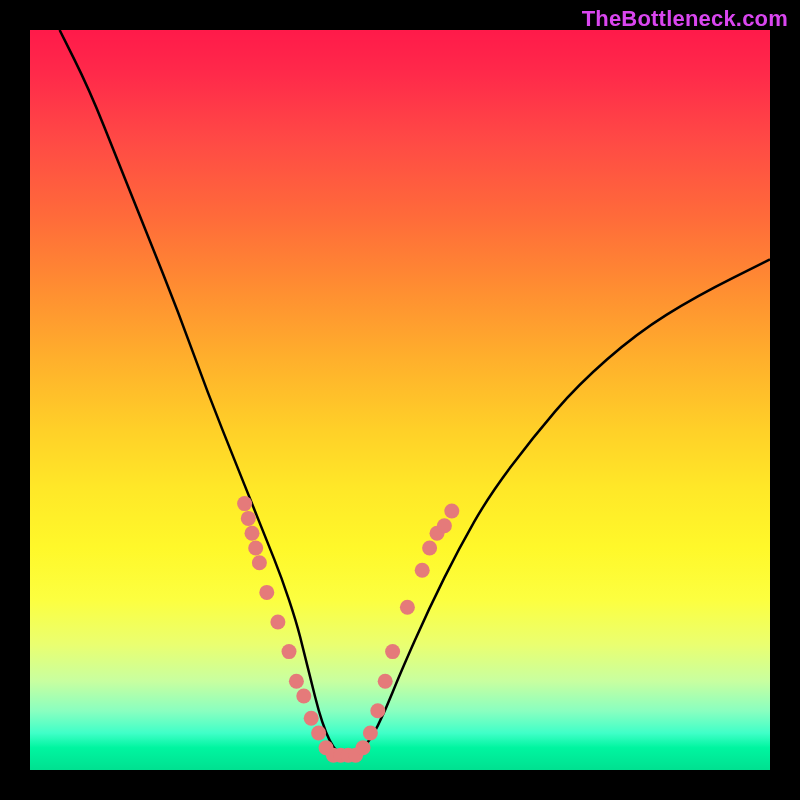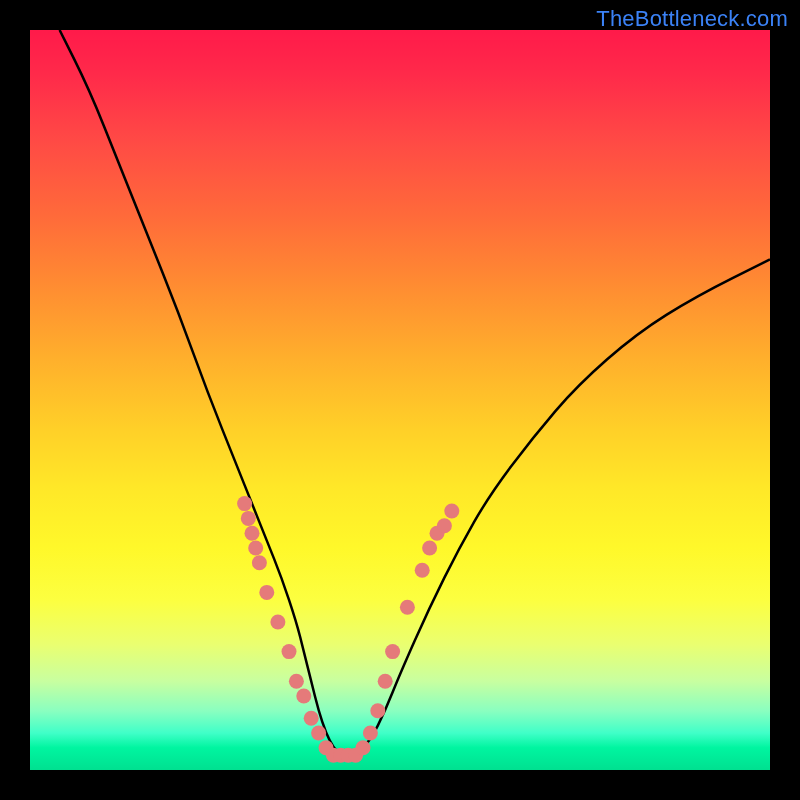--- a/index.html
+++ b/index.html
@@ -44,23 +44,23 @@
       #8affc0 92%,
       #40ffc8 95%,
       #00f5a0 97%,
       #00e090 100%
     );
   }
   .watermark {
     position: absolute;
     top: 6px;
     right: 12px;
-    color: #3b82f6;
+    color: #d946ef;
     font-size: 22px;
-    font-weight: 400;
+    font-weight: 700;
     letter-spacing: 0.2px;
     z-index: 50;
   }
   svg.curve {
     position: absolute;
     inset: 0;
     width: 100%;
     height: 100%;
   }
   .curve-path {

